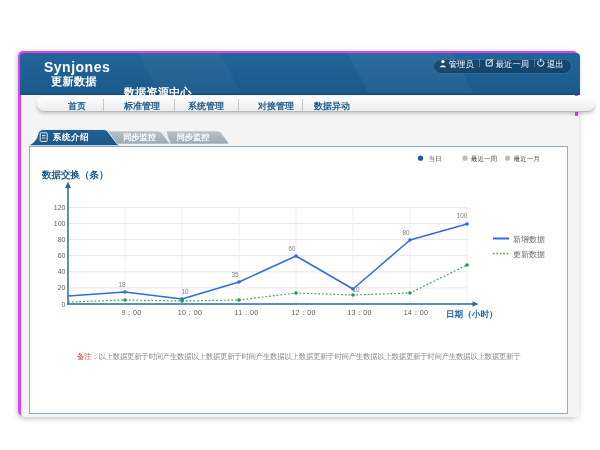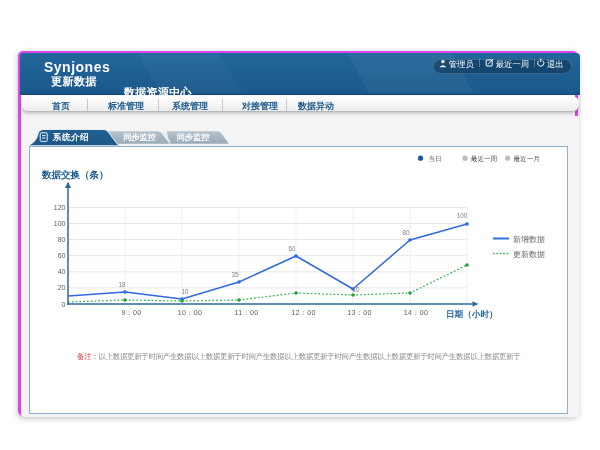--- a/index.html
+++ b/index.html
@@ -14,21 +14,21 @@
       linear-gradient(62deg, rgba(255,255,255,0) 24%, rgba(255,255,255,.03) 24%, rgba(255,255,255,.03) 38%, rgba(255,255,255,0) 38%),
       linear-gradient(#21669a,#1b598b);
     border-bottom:2px solid #174e7b;box-sizing:border-box;margin:-1px 0 0 -1px;width:560px;}
   #logo1{position:absolute;left:24px;top:6px;color:#fff;font-size:14px;font-weight:bold;
     letter-spacing:.5px;}
   #logo2{position:absolute;left:31px;top:21.5px;color:#fff;font-size:11px;font-weight:bold;
     letter-spacing:.5px;}
   #title{position:absolute;left:104px;top:13.5px;color:#fff;font-size:11px;font-weight:bold;letter-spacing:.3px;margin-top:19px;}
   #pill{position:absolute;left:413px;top:6.5px;width:139px;height:15px;border-radius:8px;
     background:rgba(9,42,72,.48);border:1px solid rgba(170,205,235,.24);box-sizing:border-box;}
-  #nav{position:absolute;left:0;top:42px;width:558px;height:16px;
+  #nav{position:absolute;left:16px;top:42px;width:558px;height:16px;
     background:linear-gradient(#ffffff,#ededed);
     border-bottom:1px solid #b7babc;box-shadow:0 2px 3px rgba(0,0,0,.17);box-sizing:border-box;border-radius:7px;}
   .ni{position:absolute;top:4.5px;font-size:9px;font-weight:bold;color:#1d5c8e;white-space:nowrap;
     transform:translateX(-50%);}
   .nsep{position:absolute;top:3.5px;width:1px;height:12px;background:#c3c7ca;}
   #content{position:absolute;left:0;top:62px;width:558px;height:301.5px;background:#f4f4f5;
     border-radius:0 0 4px 4px;}
   #panel{position:absolute;left:8px;top:30px;width:539px;height:268px;background:#fff;
     border:1px solid #8fb0ca;box-sizing:border-box;}
   #note{position:absolute;left:45px;top:352px;font-size:7.5px;letter-spacing:-.35px;color:#8a8a8a;white-space:nowrap;}

